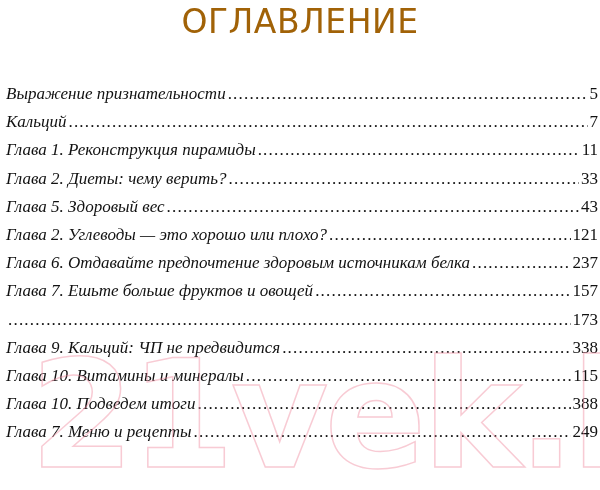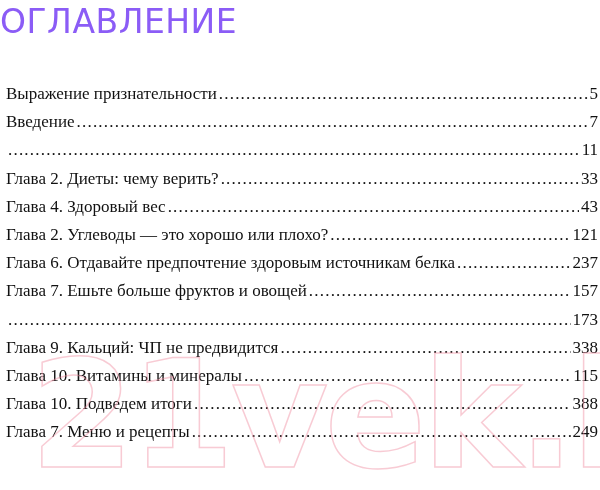--- a/index.html
+++ b/index.html
@@ -1,28 +1,28 @@
 <!DOCTYPE html>
 <html><head>
   <meta charset="utf-8">
   <style>
     html, body { margin: 0; padding: 0; background: #ffffff; }
     body { width: 600px; height: 490px; overflow: hidden; position: relative; }
     .page { position: absolute; left: 0; top: 0; width: 600px; height: 490px; }
     .title {
-      position: absolute; left: 0; top: 2px; width: 600px; text-align: left;
-      font-family: "DejaVu Sans", sans-serif; font-size: 33px; color: #8b5cf6;
+      position: absolute; left: 0; top: 2px; width: 600px; text-align: center;
+      font-family: "DejaVu Sans", sans-serif; font-size: 33px; color: #a16207;
       letter-spacing: 0.5px; font-weight: normal;
     }
     .toc { position: absolute; left: 6px; top: 84px; width: 592px; }
     .row {
       display: flex; align-items: baseline; height: 28.2px;
       font-family: "Liberation Serif", serif; font-size: 17px; color: #111;
     }
-    .row .label { white-space: nowrap; }
+    .row .label { white-space: nowrap; font-style: italic; }
     .row .dots {
       flex: 1; overflow: hidden; white-space: nowrap; margin: 0 2px;
       letter-spacing: 1.2px;
     }
     .row .dots::after {
       content: "........................................................................................................................................................................................";
     }
     .row .num { white-space: nowrap; text-align: right; }
     .watermark {
       position: absolute; left: 30px; top: 340px; font-family: "DejaVu Sans", sans-serif;
@@ -37,35 +37,36 @@
 <div class="page">
   <div class="title">ОГЛАВЛЕНИЕ</div>
 
   <div class="toc">
     <div class="row">
         <span class="label">Выражение признательности</span>
         <span class="dots"></span>
         <span class="num">5</span>
       </div>
     <div class="row">
-        <span class="label">Введение</span>
+        <span class="label">Кальций</span>
         <span class="dots"></span>
         <span class="num">7</span>
       </div>
     <div class="row">
+        <span class="label">Глава 1. Реконструкция пирамиды</span>
         <span class="dots"></span>
         <span class="num">11</span>
       </div>
     <div class="row">
         <span class="label">Глава 2. Диеты: чему верить?</span>
         <span class="dots"></span>
         <span class="num">33</span>
       </div>
     <div class="row">
-        <span class="label">Глава 4. Здоровый вес</span>
+        <span class="label">Глава 5. Здоровый вес</span>
         <span class="dots"></span>
         <span class="num">43</span>
       </div>
     <div class="row">
         <span class="label">Глава 2. Углеводы — это хорошо или плохо?</span>
         <span class="dots"></span>
         <span class="num">121</span>
       </div>
     <div class="row">
         <span class="label">Глава 6. Отдавайте предпочтение здоровым источникам белка</span>

